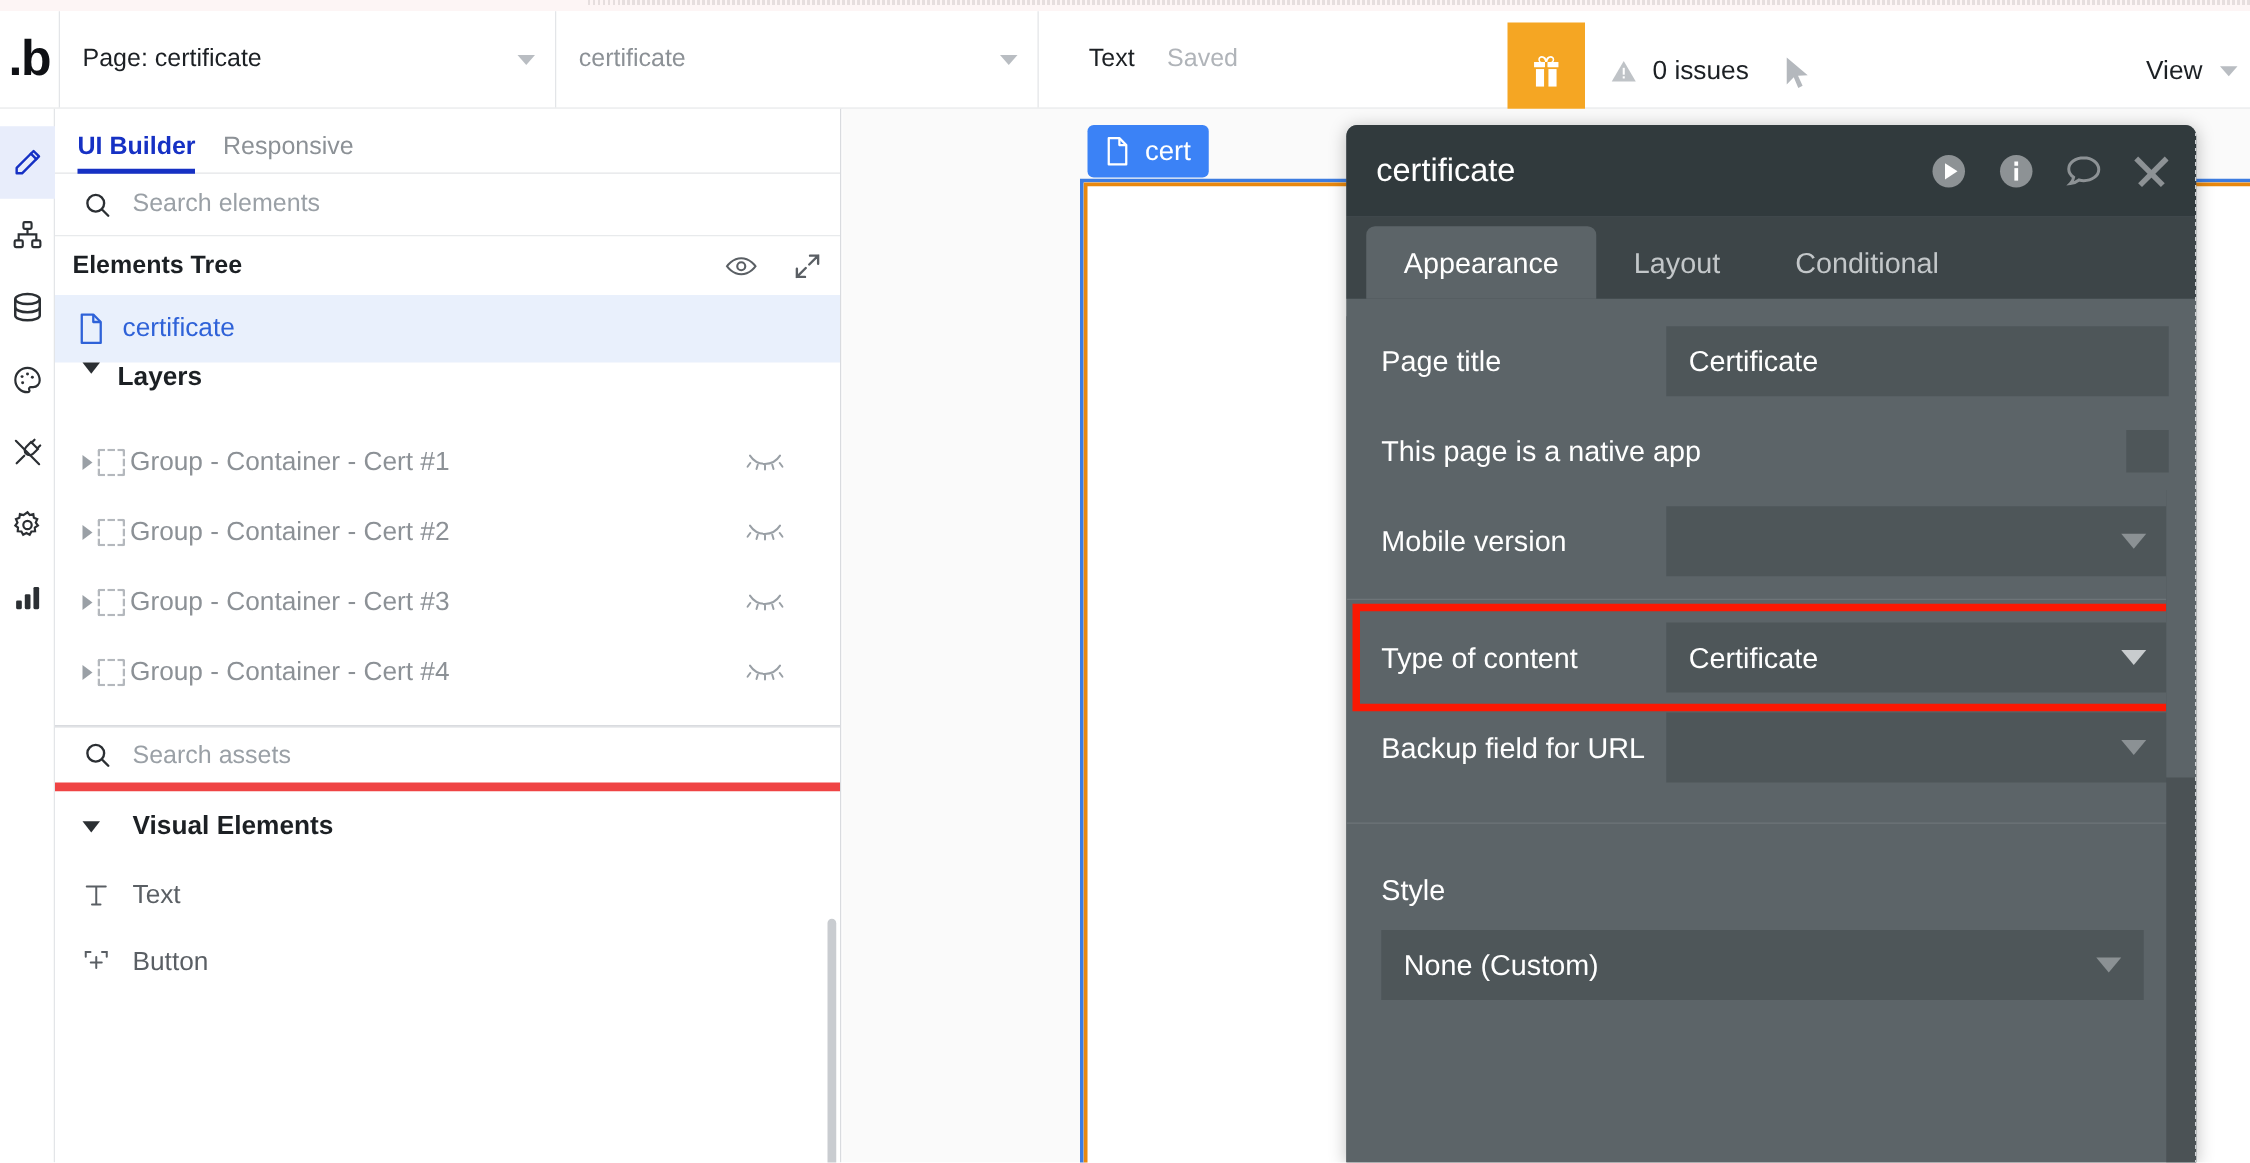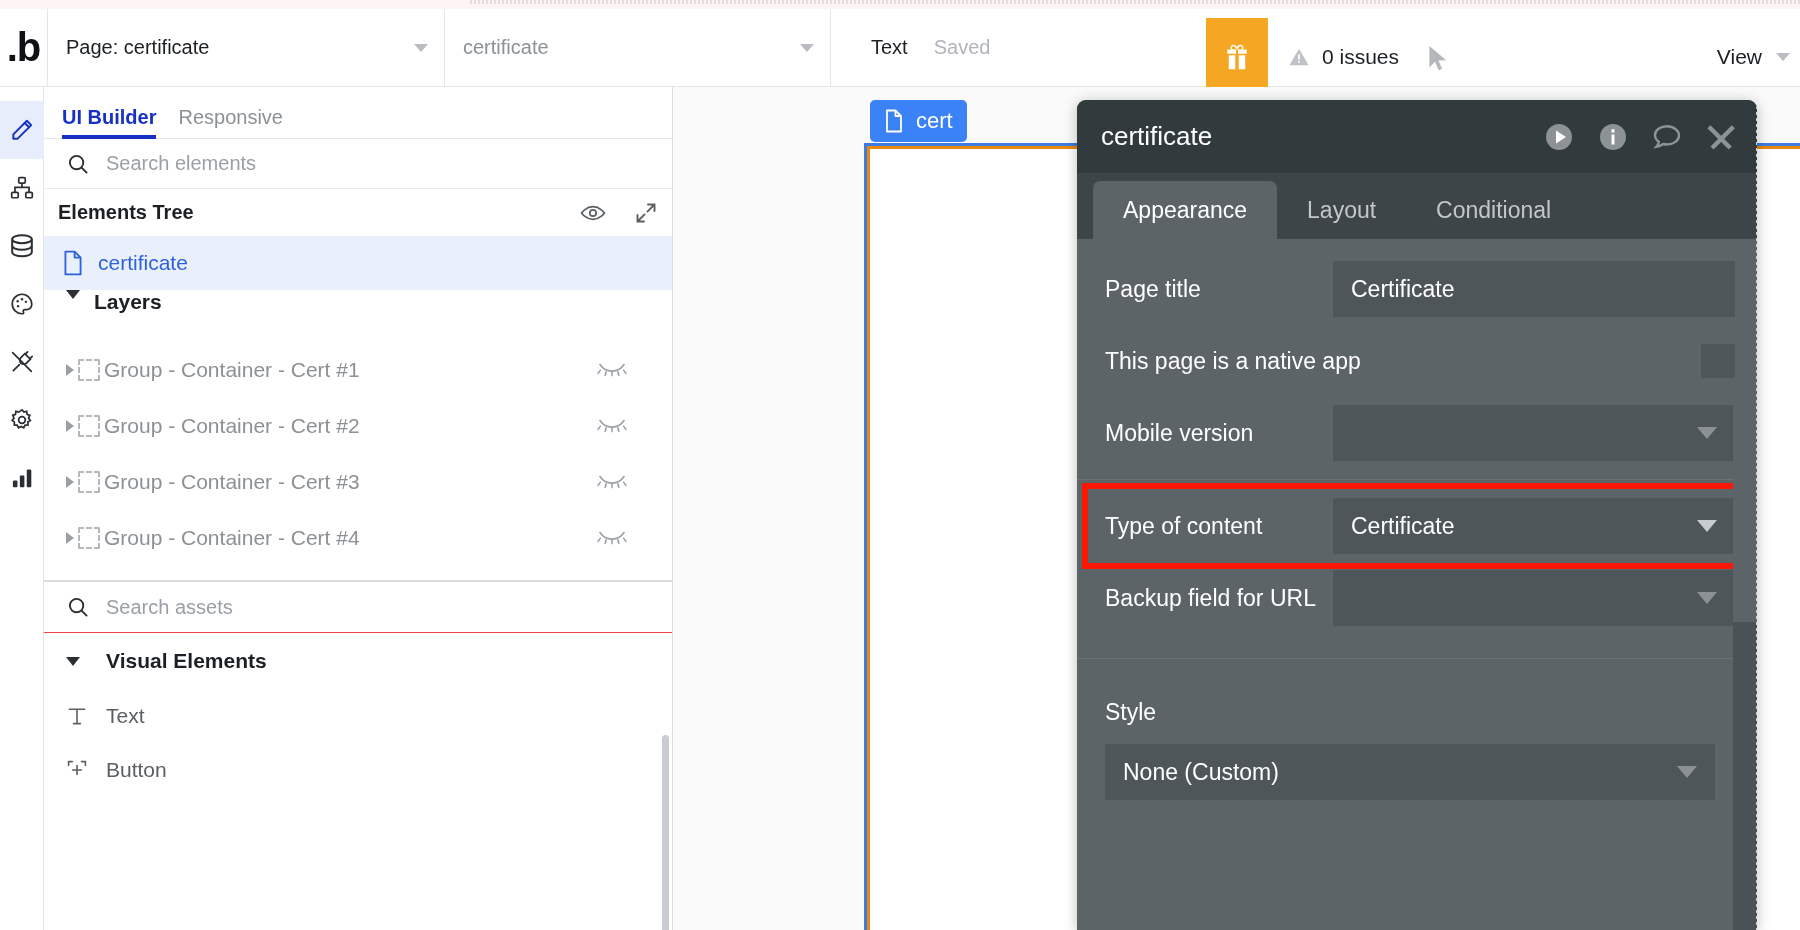--- a/index.html
+++ b/index.html
@@ -116,21 +116,21 @@
   .layers-head .h { font-size:21px; font-weight:700; color:#1c2024; }
   .layer-row {
     height:56px; display:flex; align-items:center; gap:4px; padding:0 22px; position:relative;
   }
   .dash-box { width:22px;height:22px;border:2px dashed #b4b8bd; border-radius:2px; }
   .layer-name { font-size:21px; color:#8c9196; }
   .eye-off { position:absolute; right:45px; }
   .lpanel-divider { height:1px; background:#d9dbdf; margin:14px 0 0 0; }
   .assets-search {
     height:52px; display:flex; align-items:center; gap:16px; padding:0 22px;
-    border-bottom:1px solid #ef4444; border-top:1px solid #d9dbdf;
+    border-bottom:7px solid #ef4444; border-top:1px solid #d9dbdf;
   }
   .section-head {
     height:56px; display:flex; align-items:center; gap:14px; padding:0 22px;
   }
   .section-head .h { font-size:21px; font-weight:700; color:#1c2024;margin-left:12px; }
   .asset-row { height:54px; display:flex; align-items:center; gap:18px; padding:0 22px; }
   .asset-row .label { font-size:21px; color:#5a5f64; }
   .lpanel-scroll {
     position:absolute; right:3px; top:648px; width:7px; height:278px; background:#c9ccd0; border-radius:4px;
   }

